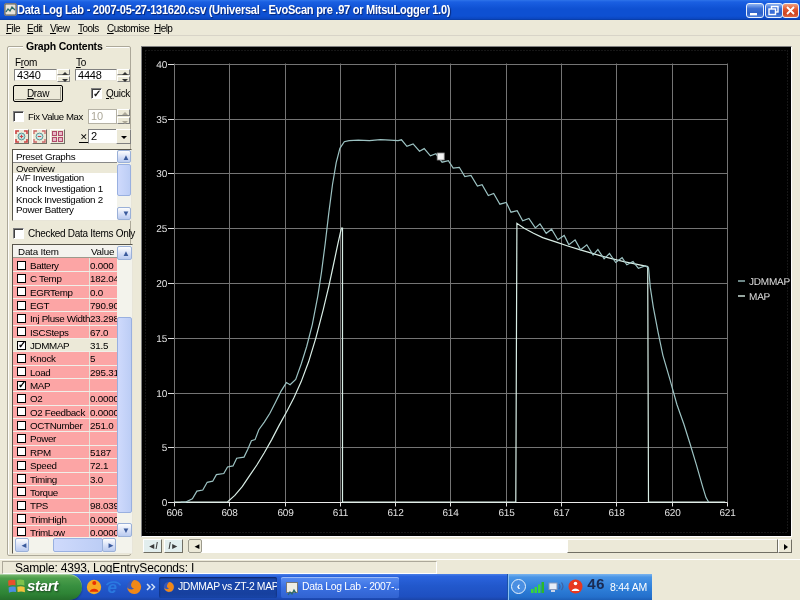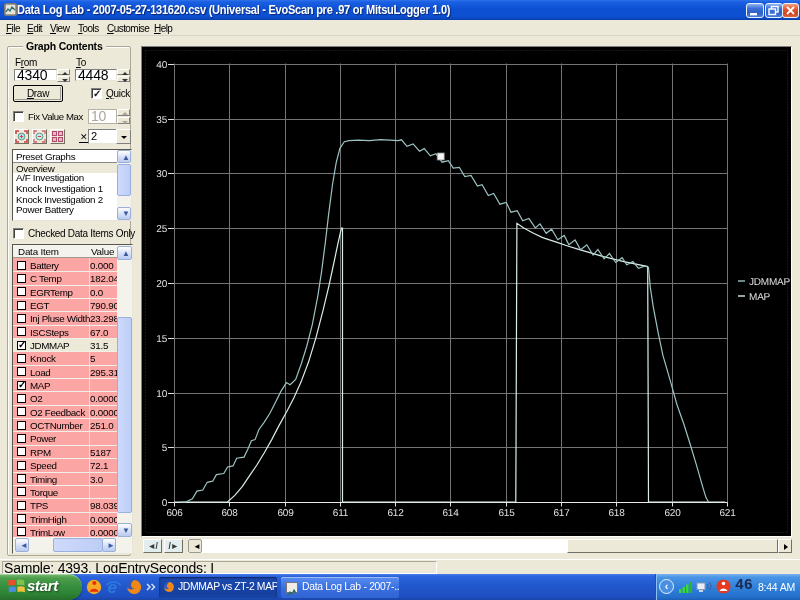--- a/index.html
+++ b/index.html
@@ -15,21 +15,21 @@
  background:linear-gradient(180deg,#8fb4f2 0%,#3b6fd6 35%,#2d61c8 70%,#4a7ede 100%);color:#fff;
  font-size:10px;line-height:13px;text-align:center;}
 #btn-close{background:linear-gradient(180deg,#f0a080 0%,#e2572f 40%,#cc4422 75%,#e06a42 100%);}
 
 #menubar{position:absolute;left:0;top:20px;width:800px;height:16px;background:#ece9d8;border-bottom:1px solid #d8d4c8;}
 #menubar span{position:absolute;top:2.5px;font-size:10px;letter-spacing:-0.55px;}
 
 #gbox{position:absolute;left:7px;top:46px;width:124px;height:510px;border:1px solid #aca899;border-radius:2px;box-shadow:1px 1px 0 rgba(255,255,255,.9) inset;}
 #gboxlab{position:absolute;left:13px;top:40px;background:#ece9d8;padding:0 3px;font-weight:bold;font-size:10.5px;letter-spacing:-0.2px;margin-left:10px;}
 .lab{position:absolute;font-size:10px;letter-spacing:-0.3px;white-space:nowrap;}
-.spin{position:absolute;height:12px;background:#fff;border:1px solid #808080;border-bottom-color:#e8e5d8;border-right-color:#e8e5d8;font-size:14px;line-height:10.5px;padding-left:2px;letter-spacing:-0.2px;}
+.spin{position:absolute;height:12px;background:#fff;border:1px solid #808080;border-bottom-color:#e8e5d8;border-right-color:#e8e5d8;font-size:11px;line-height:10.5px;padding-left:2px;letter-spacing:-0.2px;}
 .spinbtns{position:absolute;width:13px;height:13px;}
 .sb{position:absolute;left:0;width:13px;height:6px;background:#ece9d8;border:1px solid #fff;border-right-color:#808080;border-bottom-color:#808080;font-size:5px;line-height:5px;text-align:center;color:#000;}
 .arrow-up:after{content:"";position:absolute;left:3.5px;top:1.5px;border-left:3px solid transparent;border-right:3px solid transparent;border-bottom:3px solid #333;}
 .arrow-dn:after{content:"";position:absolute;left:3.5px;top:2px;border-left:3px solid transparent;border-right:3px solid transparent;border-top:3px solid #333;}
 #drawbtn{position:absolute;left:13px;top:85px;width:50px;height:17px;background:#ece9d8;border:1px solid #000;border-radius:2px;box-shadow:0 0 0 1px #ece9d8 inset,-1px -1px 0 1px #9c9a8c inset;text-align:center;font-size:10px;line-height:15px;}
 .cbx{position:absolute;width:11px;height:11px;background:#fff;border:1px solid #808080;border-bottom-color:#fff;border-right-color:#fff;box-shadow:1px 1px 0 #404040 inset;}
 .cbx.checked:after{content:"\2713";position:absolute;left:1px;top:-1.5px;font-size:10px;font-weight:bold;color:#111;}
 
 .ibtn{position:absolute;top:129px;width:15px;height:15px;background:#ece9d8;border:1px solid #fff;border-right-color:#716f64;border-bottom-color:#716f64;}
 
@@ -55,23 +55,23 @@
 #chart{position:absolute;left:141px;top:46px;width:651px;height:491px;background:#000;border:1px solid #808080;border-right-color:#fff;border-bottom-color:#fff;}
 #chart svg{display:block;}
 #chart svg text{font-family:"Liberation Sans",sans-serif;font-size:10px;fill:#e2e2e2;letter-spacing:-0.2px;text-rendering:geometricPrecision;}
 .grid line{stroke:#747474;stroke-width:1;}
 .tick{stroke:#e0e0e0;stroke-width:1;}
 
 #cscroll{position:absolute;left:141px;top:538px;width:651px;height:16px;}
 .navb{position:absolute;top:1px;width:19px;height:14px;background:#e2eeee;border:1px solid #fff;border-right-color:#716f64;border-bottom-color:#716f64;font-size:8.5px;line-height:12px;text-align:center;color:#3a3a3a;font-weight:bold;}
 
 #statusbar{position:absolute;left:0;top:559px;width:800px;height:15px;background:#ece9d8;border-top:1px solid #fff;}
-.ssec{position:absolute;top:1px;height:13px;border:1px solid #aca899;border-bottom-color:#fff;border-right-color:#fff;font-size:14px;letter-spacing:-0.2px;line-height:12px;padding-left:1px;white-space:nowrap;overflow:hidden;}
-
-#taskbar{position:absolute;left:0;top:574px;width:800px;height:26px;
+.ssec{position:absolute;top:1px;height:13px;border:1px solid #aca899;border-bottom-color:#fff;border-right-color:#fff;font-size:12px;letter-spacing:-0.2px;line-height:12px;padding-left:12px;white-space:nowrap;overflow:hidden;}
+
+#taskbar{position:absolute;left:0;top:574px;width:652px;height:26px;
  background:linear-gradient(180deg,#4a80e8 0%,#2a63dd 9%,#2258cc 45%,#1e4fc0 88%,#1a44a8 100%);}
 #startbtn{position:absolute;left:0;top:0;width:82px;height:26px;border-radius:0 14px 14px 0;
  background:linear-gradient(180deg,#7dbb72 0%,#4c9e4b 16%,#389040 45%,#2e8435 75%,#256e2b 100%);
  box-shadow:0 1px 2px rgba(0,0,0,.4), 0 1px 0 rgba(255,255,255,.35) inset;}
 #startbtn .stxt{position:absolute;left:27px;top:3px;color:#fff;font-weight:bold;font-style:italic;font-size:15px;text-shadow:1px 1px 2px rgba(0,0,0,.5);}
 .tbtn{position:absolute;top:3px;height:21px;border-radius:2px;color:#fff;font-size:10.5px;line-height:20px;white-space:nowrap;overflow:hidden;}
 #tray{position:absolute;right:0;top:0;width:145px;height:26px;
  background:linear-gradient(180deg,#7bb5ef 0%,#4a95e6 12%,#2e7fd9 55%,#2470cc 88%,#1d60b8 100%);
  border-left:1px solid #1a52a8;box-shadow:1px 0 0 #8cc0f0 inset;color:#fff;}
 #clock{position:absolute;right:5px;top:7px;font-size:10.5px;letter-spacing:-0.2px;color:#fff;}

